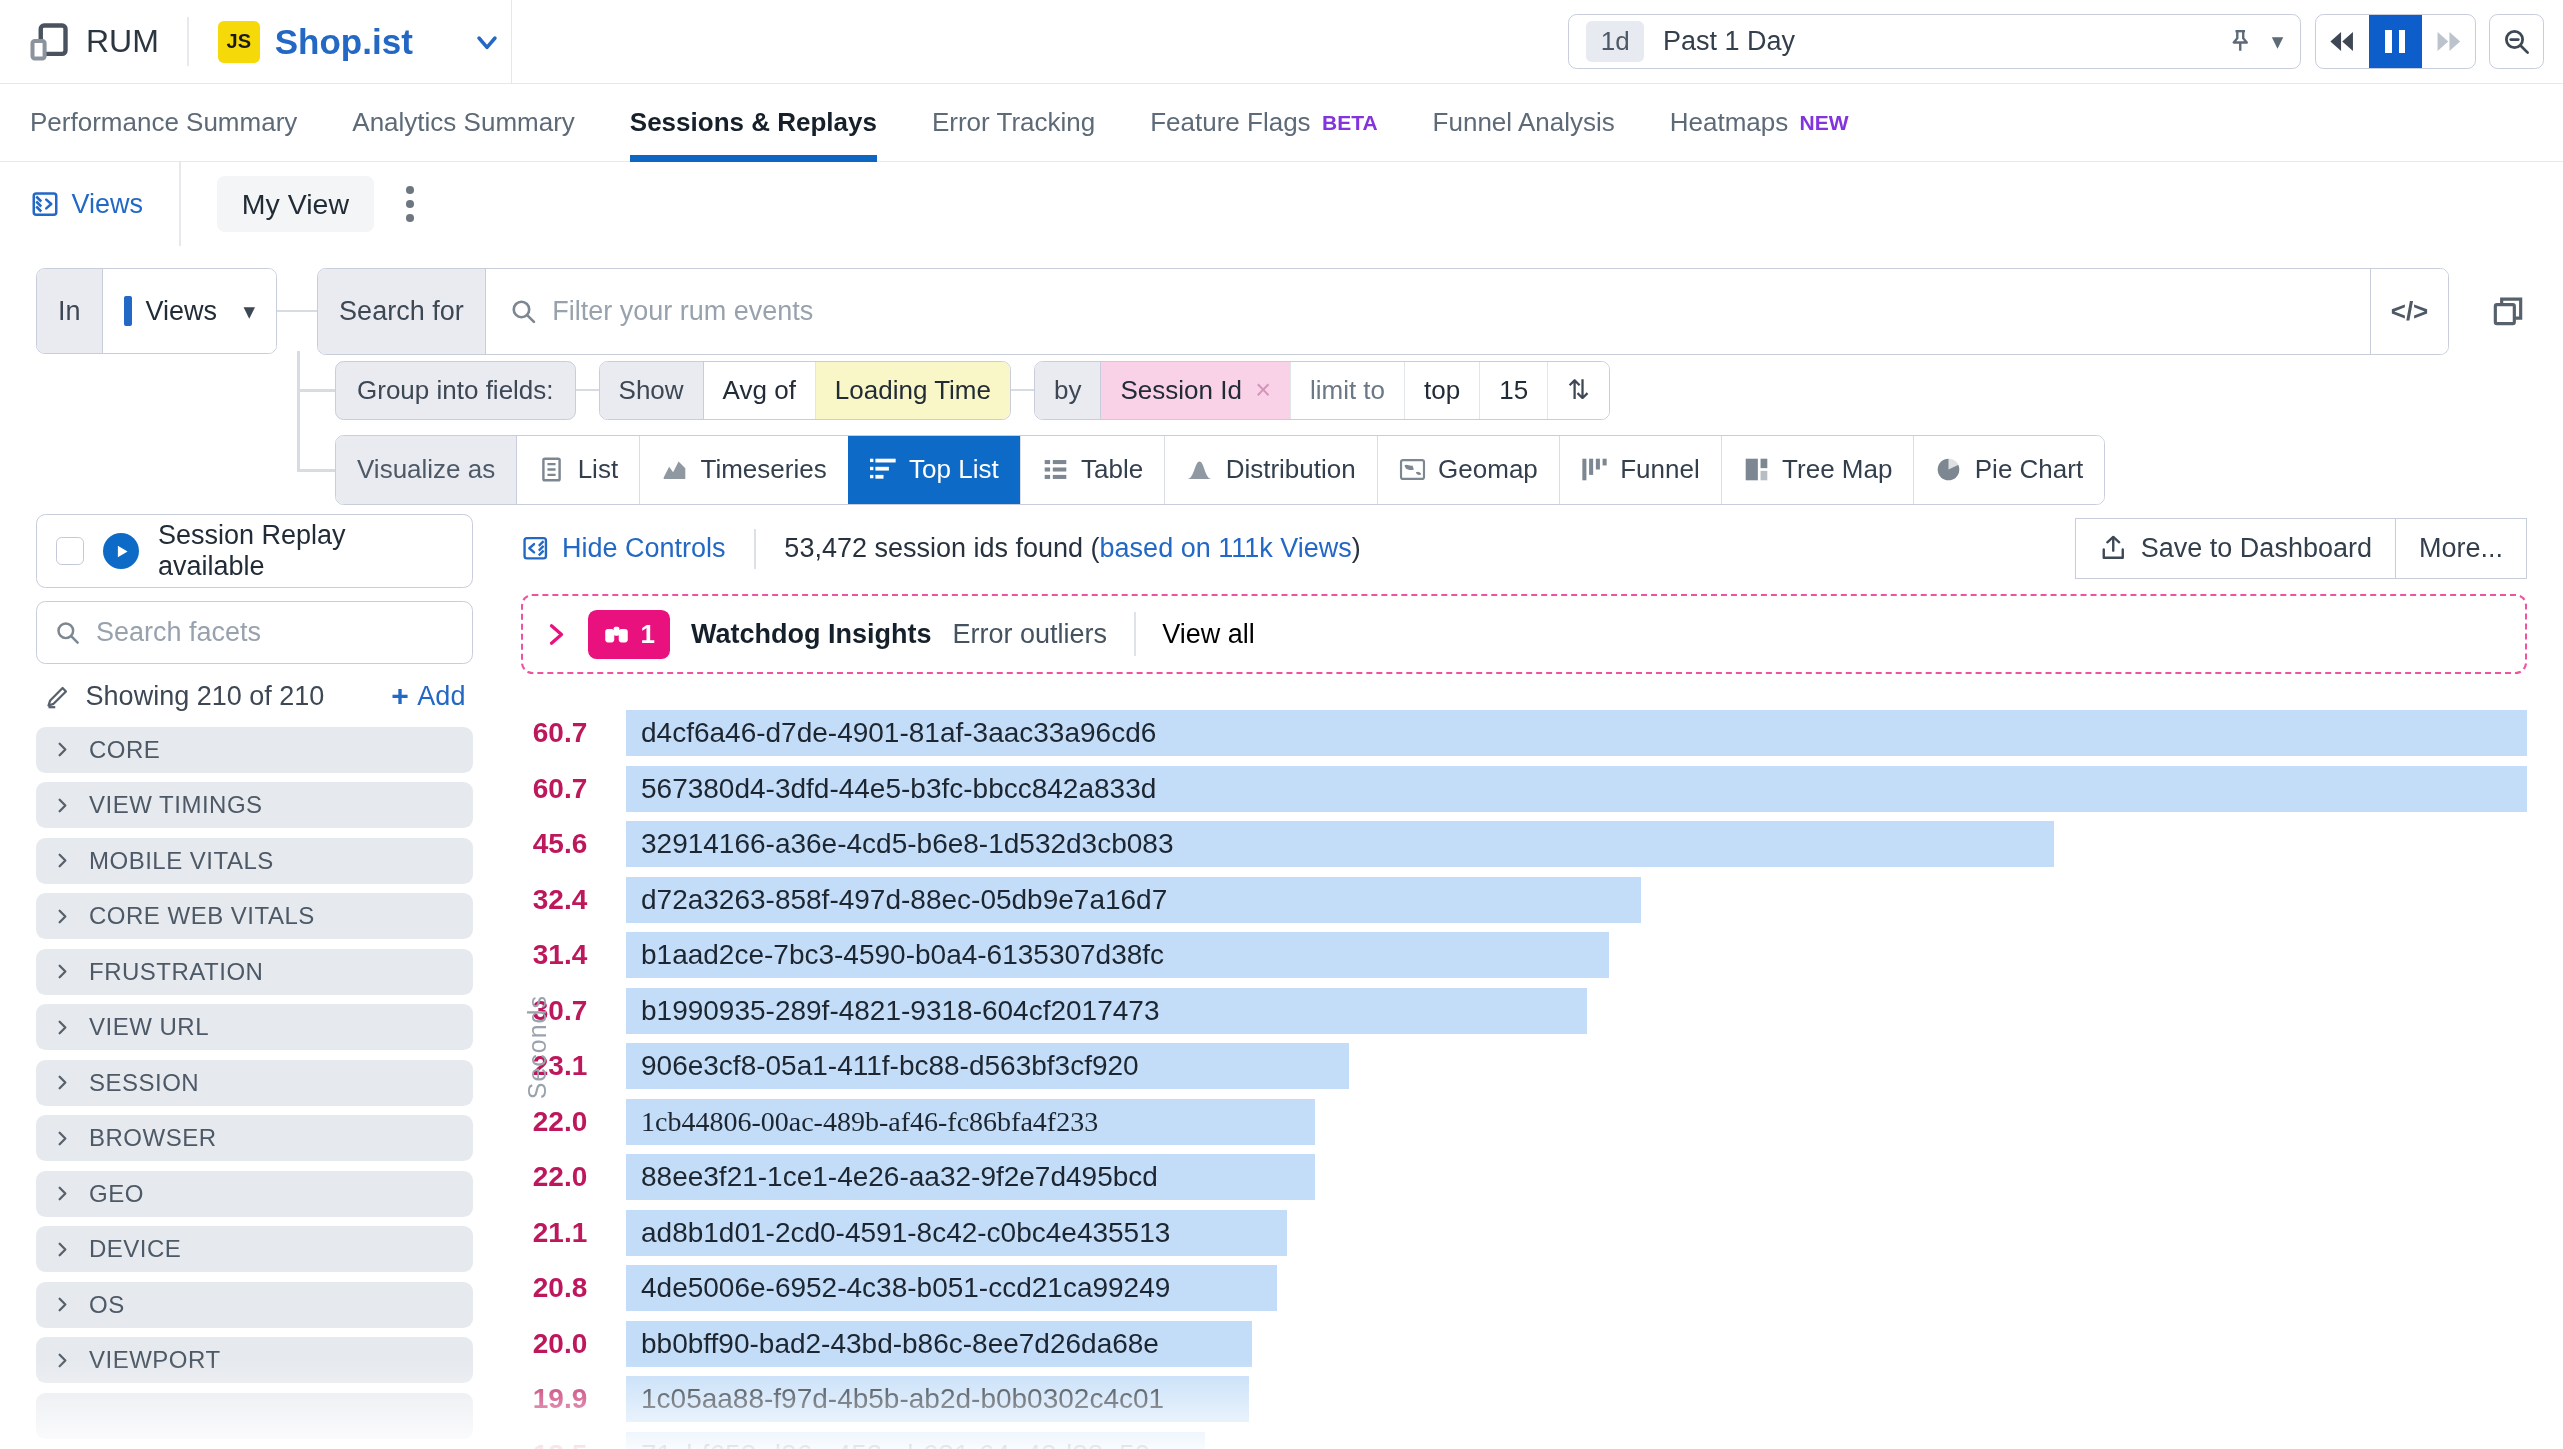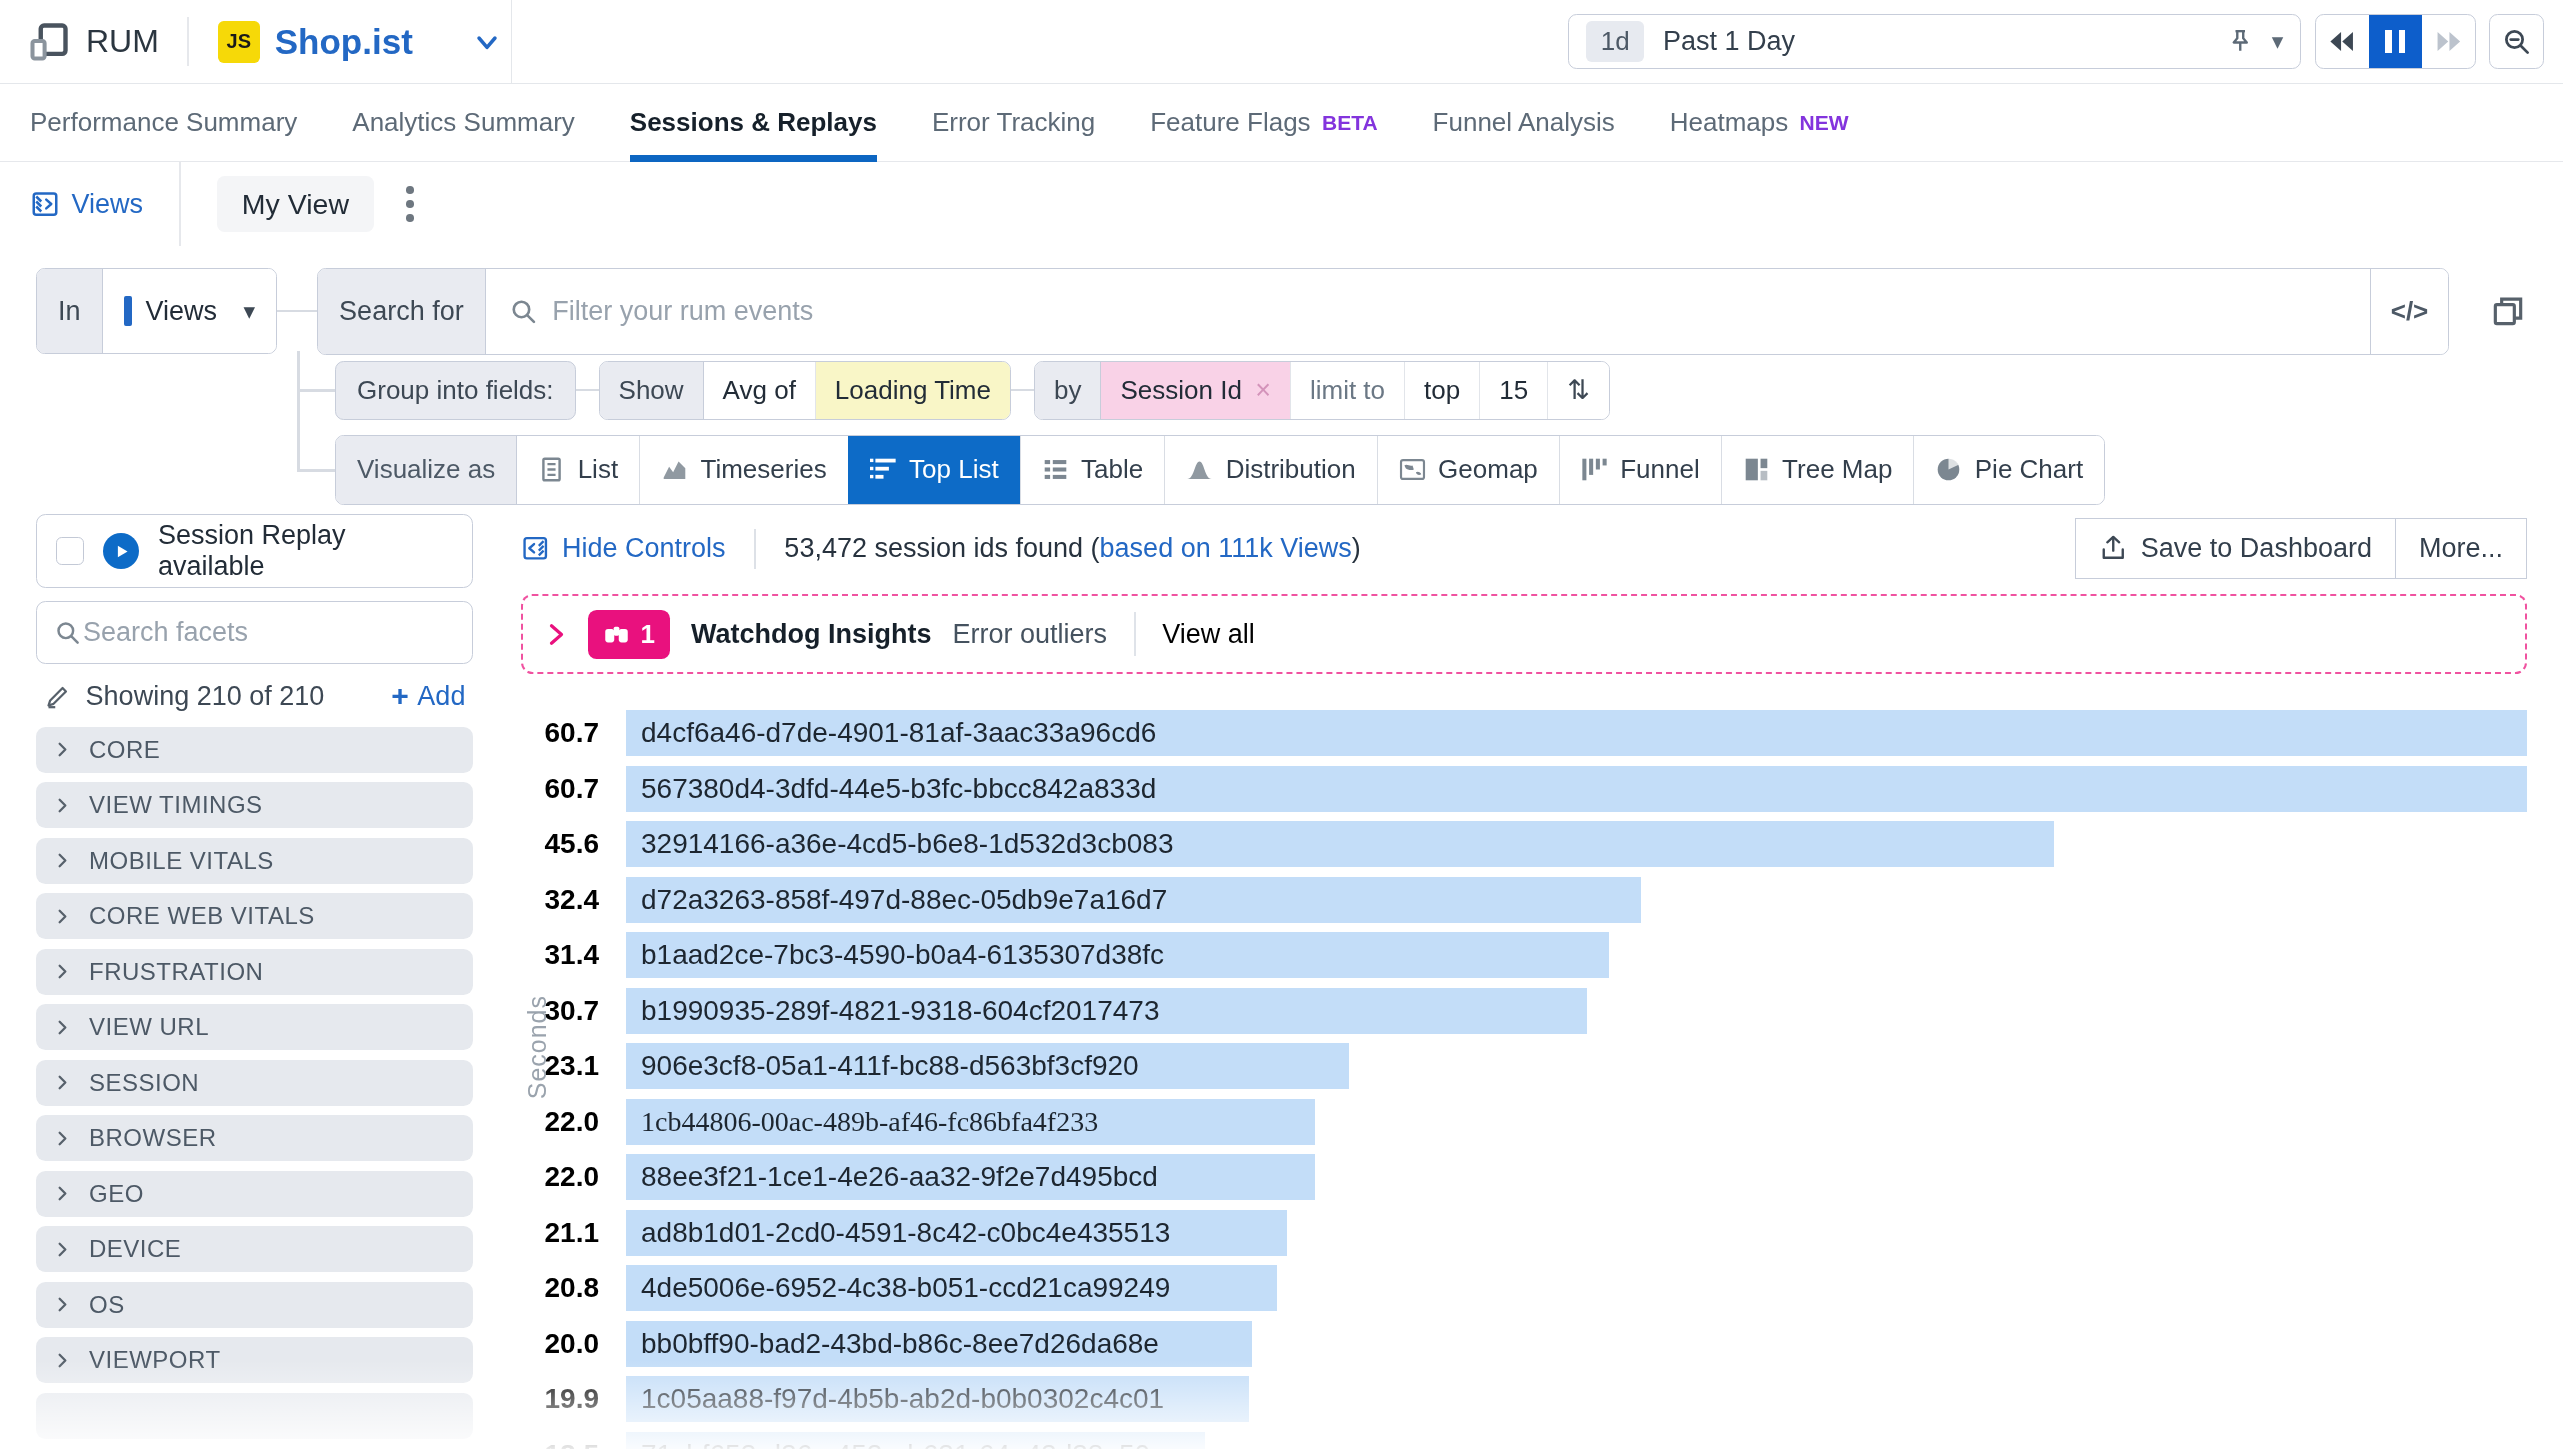--- a/index.html
+++ b/index.html
@@ -92,21 +92,21 @@
   
   .content { display:flex; margin-top:9.5px; }
   .sidebar { width:437px; margin-left:36px; flex:none; }
   .main { flex:1; margin-left:48px; margin-right:36px; }
 
   
   .replay-box { height:74px; border:1.9px solid #c7cdda; border-radius:9.5px; display:flex; align-items:center; gap:19px; padding:0 19px; }
   .checkbox { width:28px; height:28px; border:1.9px solid #c3c9d6; border-radius:5.7px; background:#fff; flex:none; }
   .play-circle { width:36px; height:36px; border-radius:50%; background:#0d6bc7; display:flex; align-items:center; justify-content:center; flex:none; }
   .replay-label { font-size:27px; color:#222c37; }
-  .facet-search { margin-top:13.3px; height:63px; border:1.9px solid #c7cdda; border-radius:9.5px; display:flex; align-items:center; gap:2px; padding:0 17px; }
+  .facet-search { margin-top:13.3px; height:63px; border:1.9px solid #c7cdda; border-radius:9.5px; display:flex; align-items:center; gap:15px; padding:0 17px; }
   .facet-search input { border:none; outline:none; flex:1; font-family:inherit; font-size:27px; color:#333f4c; }
   .showing-row { margin-top:15px; display:flex; align-items:center; padding:0 7.6px; }
   .showing-label { font-size:27px; color:#3d4854; margin-left:15px; }
   .add-link { margin-left:auto; display:flex; align-items:center; gap:8.6px; color:#2368c4; font-size:27px; cursor:pointer; }
   .add-plus { font-size:30px; font-weight:700; }
   .facet-list { margin-top:13.3px; display:flex; flex-direction:column; gap:9.5px; }
   .facet-pill { height:46px; background:#e6e9ee; border-radius:9.5px; display:flex; align-items:center; gap:17px; padding:0 17px; cursor:pointer; }
   .facet-pill span { font-size:24px; font-weight:500; color:#4d5966; letter-spacing:0.5px; }
   .facet-partial { height:46px; background:#e6e9ee; border-radius:9.5px; margin-top:9.5px; }
 
@@ -125,21 +125,21 @@
   .wd-count { color:#fff; font-size:26px; font-weight:700; }
   .wd-title { font-size:27px; font-weight:700; color:#16202a; }
   .wd-sub { font-size:27px; color:#45525f; }
   .wd-div { width:1.9px; height:44px; background:#dfe3e9; margin:0 5.7px; }
   .wd-viewall { font-size:27px; color:#000000; cursor:pointer; }
 
   
   .chart { margin-top:36px; position:relative; }
   .yaxis { position:absolute; left:1.9px; top:285px; font-size:25px; color:#9aa3ad; transform:rotate(180deg); writing-mode:vertical-rl; letter-spacing:1px; }
   .chart-row { display:flex; align-items:center; height:46px; margin-bottom:9.5px; }
-  .cr-val { width:105px; flex:none; text-align:right; padding-right:27px; font-size:28px; font-weight:700; color:#000000; }
+  .cr-val { width:105px; flex:none; text-align:center; padding-right:27px; font-size:28px; font-weight:700; color:#be185d; }
   .cr-track { flex:1; height:46px; position:relative; }
   .cr-bar { height:46px; background:#c3ddf8; display:flex; align-items:center; }
   .cr-id { font-size:28px; color:#1d2630; padding-left:15px; white-space:nowrap; }
 
   .bottom-fade { position:absolute; left:0; right:0; bottom:0; height:90px; background:linear-gradient(to bottom, rgba(255,255,255,0), rgba(255,255,255,0.92)); pointer-events:none; z-index:5; }
 </style>
 </head>
 <body>
 
 <div class="app">

